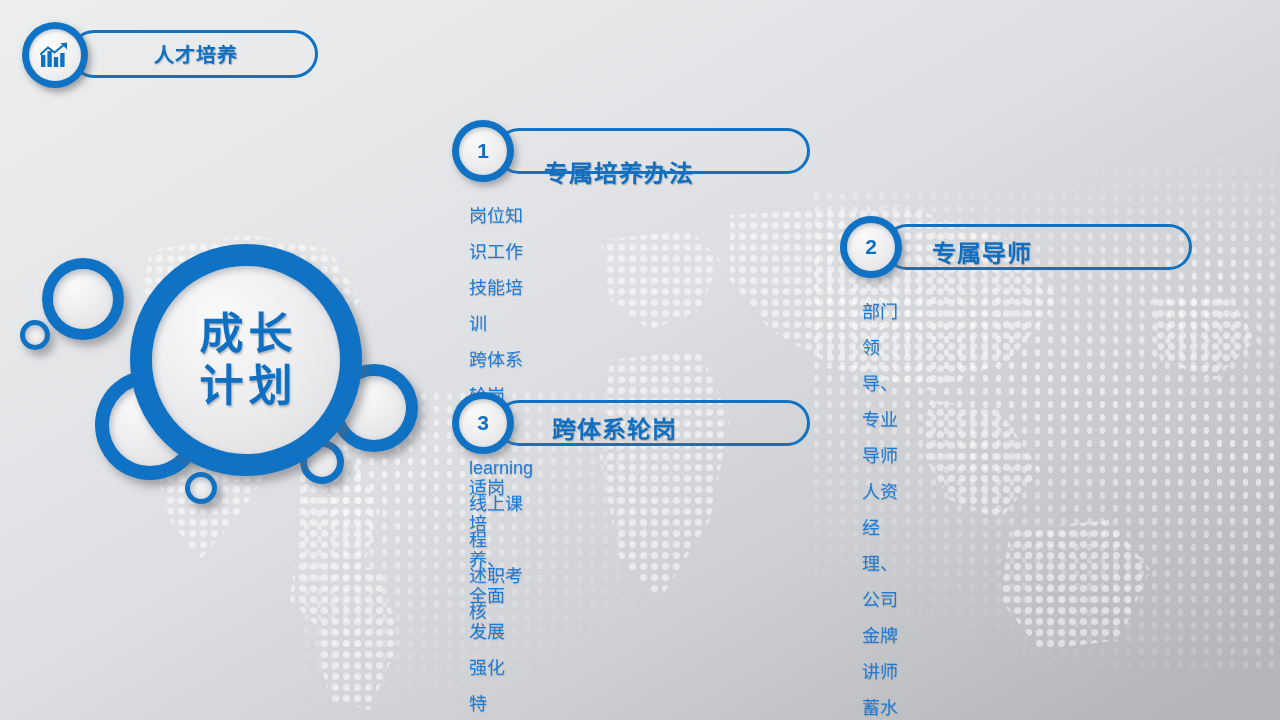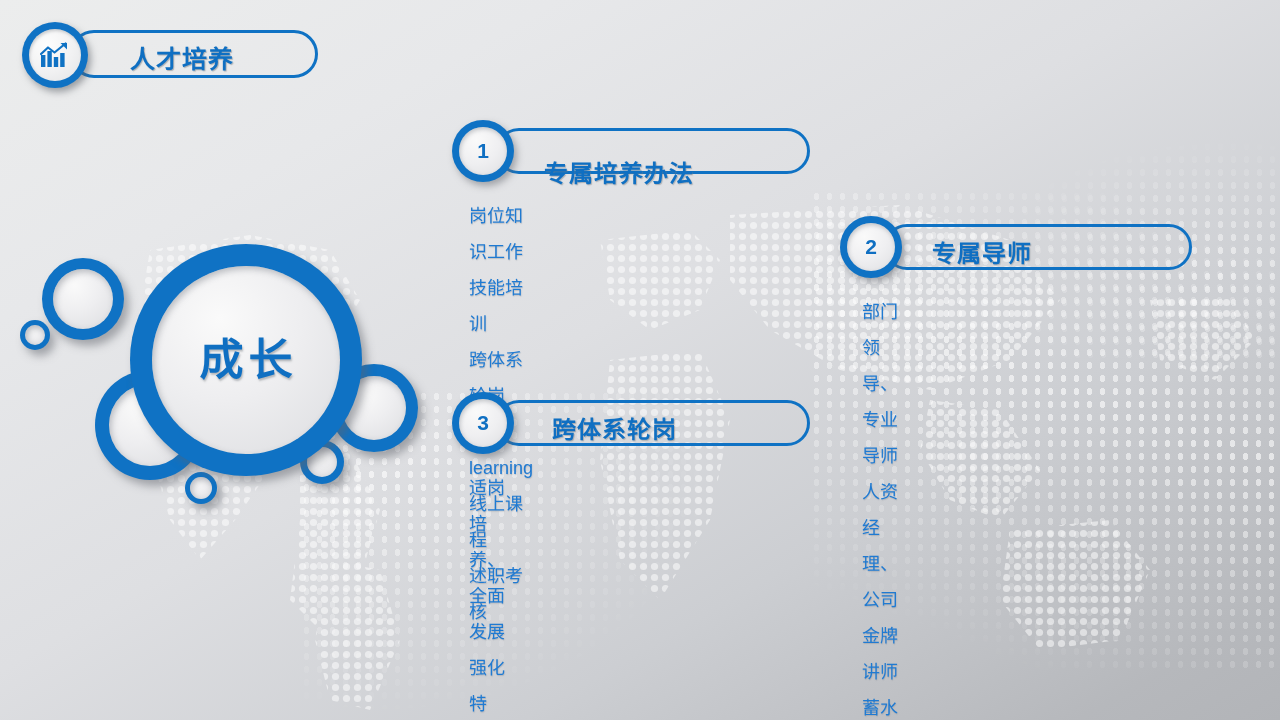--- a/index.html
+++ b/index.html
@@ -62,23 +62,23 @@
     top: 8px;
     width: 248px;
     height: 48px;
     border: 3px solid #0f72c4;
     border-radius: 26px;
     box-sizing: border-box;
     background: transparent;
   }
   .header-title {
     position: absolute;
-    left: 108px;
+    left: 132px;
     top: 17px;
-    font-size: 25px;
+    font-size: 20px;
     font-weight: bold;
     color: #0f6fc2;
     letter-spacing: 1px;
     white-space: nowrap;
     text-shadow: 1px 1px 1px rgba(120,125,132,.55);
     font-family: Liberation Mono, monospace;
   }
   .header-circle {
     position: absolute;
     left: 0;
@@ -295,20 +295,21 @@
       </div>
     <div class="ring ring-dot-b">
         <div class="hole"></div>
       </div>
 
     <div class="ring ring-main">
         <div class="hole"></div>
       </div>
     <div class="center-text">
       <span>成长</span>
+      <span>计划</span>
     </div>
   </div>
 
   <div class="section" id="section-1">
     <div class="sec-pill"></div>
     <div class="sec-heading">专属培养办法</div>
     <div class="sec-num-circle">
       <div class="sec-num-inner">1</div>
     </div>
     <div class="sec-body">岗位知识工作技能培训

